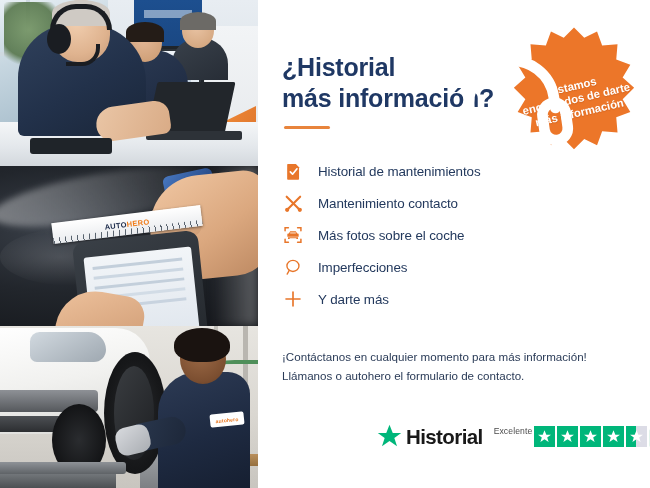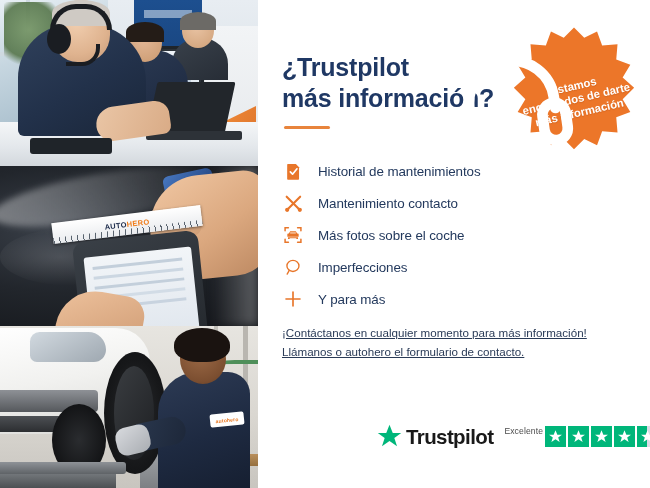--- a/index.html
+++ b/index.html
@@ -463,25 +463,24 @@
   }
   .feature-label {
     font-size: 13.4px;
     color: #23395d;
     letter-spacing: -0.1px;
     white-space: nowrap;
   }
 
   
   .contact {
-    margin-top: 8px;
+    margin-top: 32px;
     font-size: 11.6px;
     line-height: 1.68;
     color: #2a3b57;
-    text-decoration: underline;
   }
 
   
   .trustpilot {
     position: absolute;
     left: 118px;
     bottom: 38px;
     display: flex;
     align-items: center;
     gap: 10px;
@@ -629,21 +628,21 @@
       <div class="p3-mech-arm"></div>
       <div class="p3-glove"></div>
       <div class="p3-logo-patch">autohero</div>
     </div>
 
   </div>
 
   <div class="content">
 
     <h1 class="headline">
-      <span>¿Trustpilot</span><br>
+      <span>¿Historial</span><br>
       <span>más información?</span>
     </h1>
 
     <div class="rule"></div>
 
     <div class="badge">
       <svg viewBox="0 0 100 100" aria-hidden="true">
         <path d="M50 2 L58 10 L68 5 L72 16 L84 15 L83 27 L94 31 L88 41 L97 49 L88 58 L94 68 L83 72 L84 84 L72 83 L68 94 L58 89 L50 97 L42 89 L32 94 L28 83 L16 84 L17 72 L6 68 L12 58 L3 49 L12 41 L6 31 L17 27 L16 15 L28 16 L32 5 L42 10 Z" fill="#ec7629"></path>
       </svg>
       <div class="badge-inner">
@@ -711,37 +710,37 @@
 
       <li class="feature">
         <span class="feature-icon">
           <svg viewBox="0 0 24 24" width="20" height="20" aria-hidden="true">
             <g stroke="#e8762a" stroke-width="2" stroke-linecap="round">
               <path d="M12 3.6 V20.4"></path>
               <path d="M3.6 12 H20.4"></path>
             </g>
           </svg>
         </span>
-        <span class="feature-label">Y para más</span>
+        <span class="feature-label">Y darte más</span>
       </li>
 
     </ul>
 
     <p class="contact">
       <span>¡Contáctanos en cualquier momento para más información!</span><br>
       <span>Llámanos o autohero el formulario de contacto.</span>
     </p>
 
     <div class="trustpilot">
 
       <div class="tp-logo">
         <svg width="27" height="27" viewBox="0 0 24 24" aria-hidden="true">
           <path d="M12 1.6 l2.9 7.2 h7.5 l-6.1 4.6 2.4 7.3 -6.7-4.7 -6.7 4.7 2.4-7.3 -6.1-4.6 h7.5 z" fill="#00b67a"></path>
         </svg>
-        <span class="tp-logo-text">Trustpilot</span>
+        <span class="tp-logo-text">Historial</span>
       </div>
 
       <div class="tp-right">
         <div class="tp-excelente">Excelente</div>
 
         <div class="tp-stars">
           <span class="tp-star">
             <svg width="15" height="15" viewBox="0 0 24 24" aria-hidden="true">
                 <path d="M12 2 l2.9 7.1 h7.4 l-6 4.5 2.3 7.2 -6.6-4.6 -6.6 4.6 2.3-7.2 -6-4.5 h7.4 z" fill="#ffffff"></path>
               </svg>

